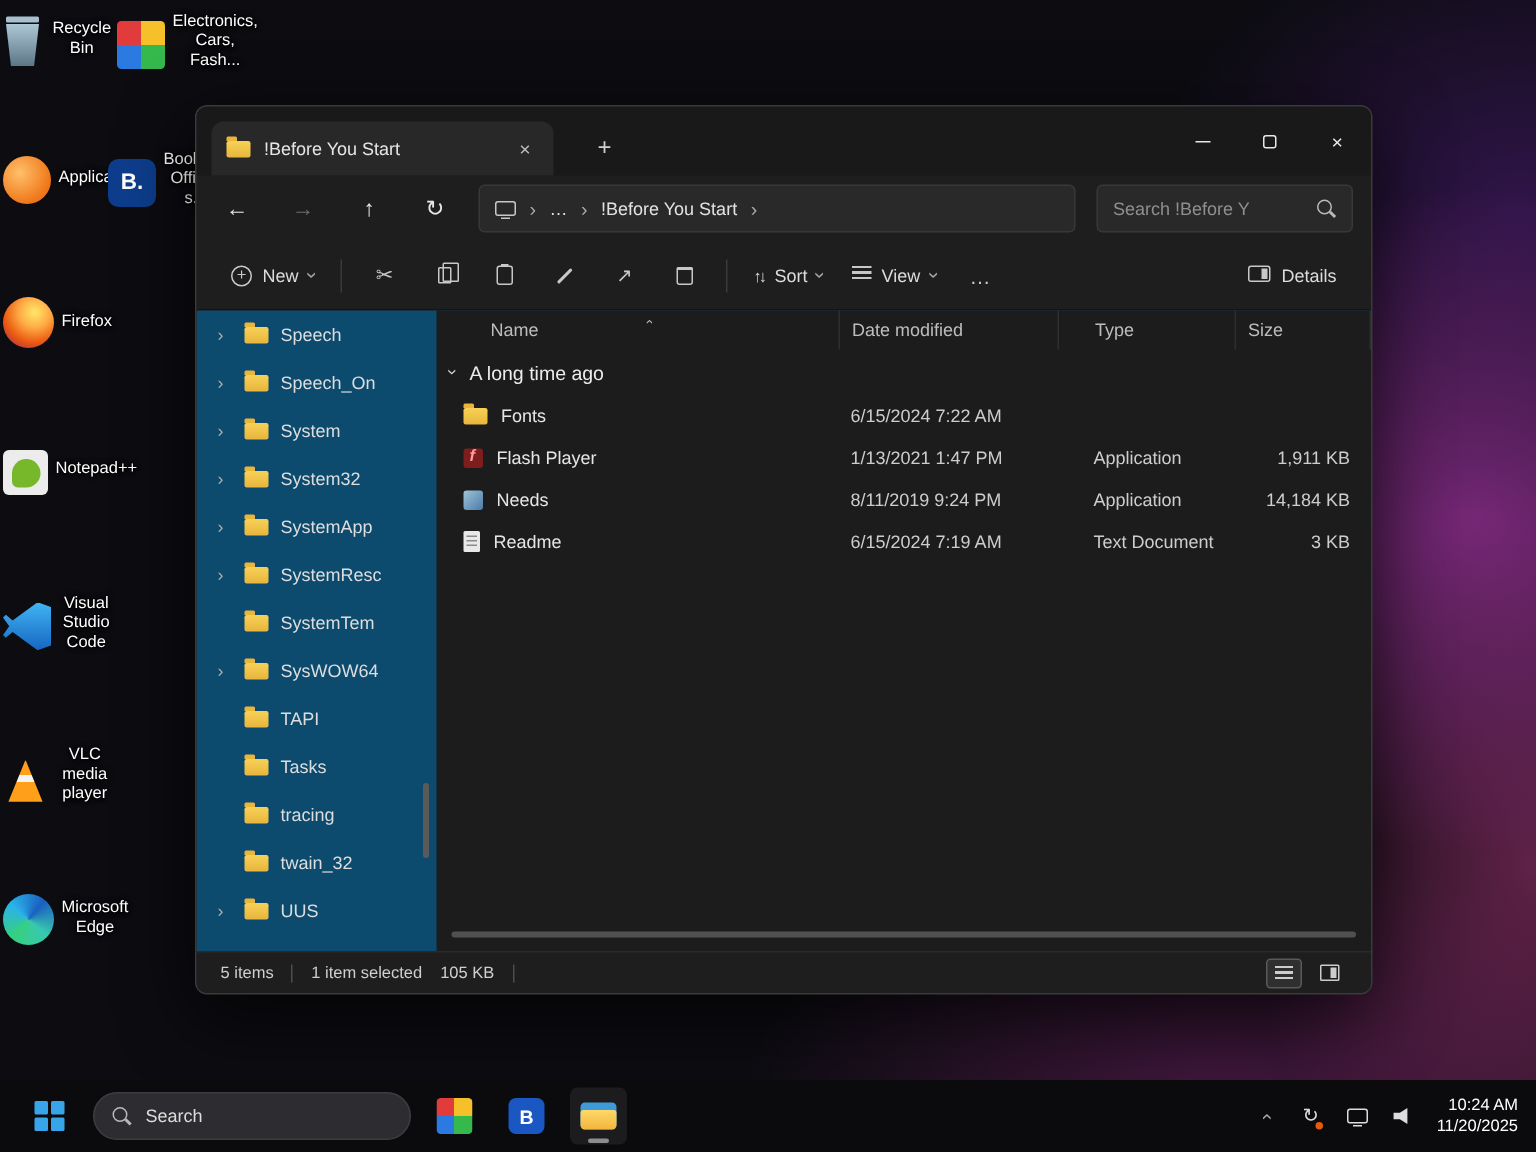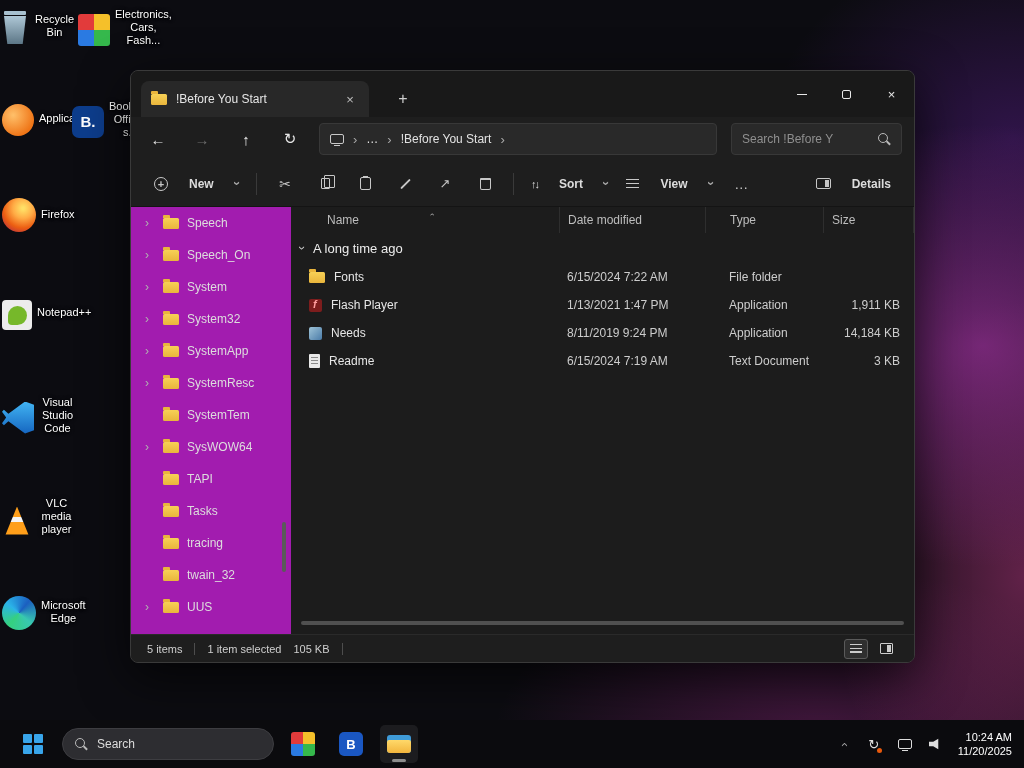--- a/index.html
+++ b/index.html
@@ -72,41 +72,41 @@
   .navbtn.dim { color:#6d6d6d; }
   .addressbar { width:398px; height:32px; background:#292929; border:1px solid #383838; border-radius:4px;
     display:flex; align-items:center; gap:9px; padding:0 10px; font-size:12px; color:#e2e2e2; }
   .pc-icon { position:relative; width:14px; height:10px; border:1px solid #c9c9c9; border-radius:2px; flex:none; }
   .pc-icon::after { content:""; position:absolute; left:3px; bottom:-3px; width:6px; height:1px; background:#c9c9c9; }
   .searchbox { flex:1; height:32px; background:#292929; border:1px solid #383838; border-radius:4px;
     display:flex; align-items:center; padding:0 10px; font-size:12px; color:#8f8f8f; }
   .searchbox .mag { margin-left:auto; }
 
   .cmdbar { height:46px; display:flex; align-items:center; padding:0 14px; border-bottom:1px solid #141414; font-size:12px; color:#dcdcdc; background:#1e1e1e; }
-  .cmdbtn { display:flex; align-items:center; gap:21px; padding:7px 9px; border-radius:4px; flex:none;font-weight:bold; }
+  .cmdbtn { display:flex; align-items:flex-start; gap:7px; padding:7px 9px; border-radius:4px; flex:none; }
   .vsep { width:1px; height:22px; background:#3a3a3a; margin:0 8px; flex:none; }
   .iconbtn { width:40px; height:34px; display:flex; align-items:center; justify-content:center; border-radius:4px; color:#c8c8c8; font-size:14px; flex:none; }
   .i-newplus { width:14px; height:14px; border:1px solid #c8c8c8; border-radius:50%; position:relative; }
   .i-newplus::before { content:"+"; position:absolute; left:50%; top:50%; transform:translate(-50%,-54%); font-size:11px; color:#c8c8c8; }
   .i-cut::before { content:"✂"; font-size:14px; }
   .i-copy { position:relative; width:9px; height:11px; border:1px solid #c8c8c8; border-radius:1px; }
   .i-copy::after { content:""; position:absolute; left:2px; top:-4px; width:9px; height:11px; border:1px solid #c8c8c8; border-radius:1px; }
   .i-paste { position:relative; width:11px; height:13px; border:1px solid #c8c8c8; border-radius:2px; }
   .i-paste::before { content:""; position:absolute; top:-2px; left:2px; width:5px; height:2px; background:#c8c8c8; }
   .i-rename { width:13px; height:2px; background:#c8c8c8; border-radius:1px; transform:rotate(-45deg); }
   .i-share::before { content:"↗"; font-size:13px; }
   .i-trash { position:relative; width:11px; height:12px; border:1px solid #c8c8c8; border-top:2px solid #c8c8c8; border-radius:1px 1px 2px 2px; }
   .i-sort::before { content:"↑↓"; font-size:11px; letter-spacing:-2px; }
   .i-viewlines { width:13px; height:9px; background:repeating-linear-gradient(#c8c8c8 0 1.5px, transparent 1.5px 4px); }
   .i-details { position:relative; width:15px; height:11px; border:1px solid #c8c8c8; border-radius:2px; }
   .i-details::after { content:""; position:absolute; right:1px; top:1px; bottom:1px; width:4px; background:#c8c8c8; }
   .dots-label { font-size:14px; letter-spacing:1px; }
   .spacer { flex:1; }
 
-  .main { position:absolute; top:136px; bottom:28px; left:0; right:0; display:flex; background:#a21caf; }
+  .main { position:absolute; top:136px; bottom:28px; left:0; right:0; display:flex; background:#0c4a6e; }
   .sidebar { width:160px; position:relative; overflow:hidden; flex:none; }
   .tree-item { height:32px; display:flex; align-items:center; gap:8px; padding-left:14px; font-size:12px; color:#dddddd; }
   .tchev { width:10px; flex:none; color:#b0b0b0; font-size:12px; }
   .nochev .tchev { visibility:hidden; }
   .vscroll { position:absolute; right:5px; top:315px; width:4px; height:50px; background:#5a5a5a; border-radius:2px; }
 
   .fico { position:relative; width:16px; height:11px; flex:none; background:linear-gradient(#f7d156,#e9b53c); border-radius:1.5px; }
   .fico::before { content:""; position:absolute; top:-3px; left:0; width:7px; height:3px; background:#e9b53c; border-radius:1px 1px 0 0; }
   .fi-flash { position:relative; width:13px; height:13px; flex:none; border-radius:2px; background:#7d1d1d; }
   .fi-flash::before { content:"f"; position:absolute; left:4px; top:-1px; font-size:11px; font-style:italic; font-weight:bold; color:#ff9d9d; }
@@ -401,21 +401,20 @@
           <span class="gchev chev down"></span>
           <span>A long time ago</span>
         </div>
 
         <div class="frow">
           <div class="col c-name">
               <span class="fico"></span>
               <span>Fonts</span>
             </div>
           <div class="col c-date">6/15/2024 7:22 AM</div>
-          <div class="col c-type">File folder</div>
           <div class="col c-size"></div>
         </div>
         <div class="frow">
           <div class="col c-name">
               <span class="fi-flash"></span>
               <span>Flash Player</span>
             </div>
           <div class="col c-date">1/13/2021 1:47 PM</div>
           <div class="col c-type">Application</div>
           <div class="col c-size">1,911 KB</div>

